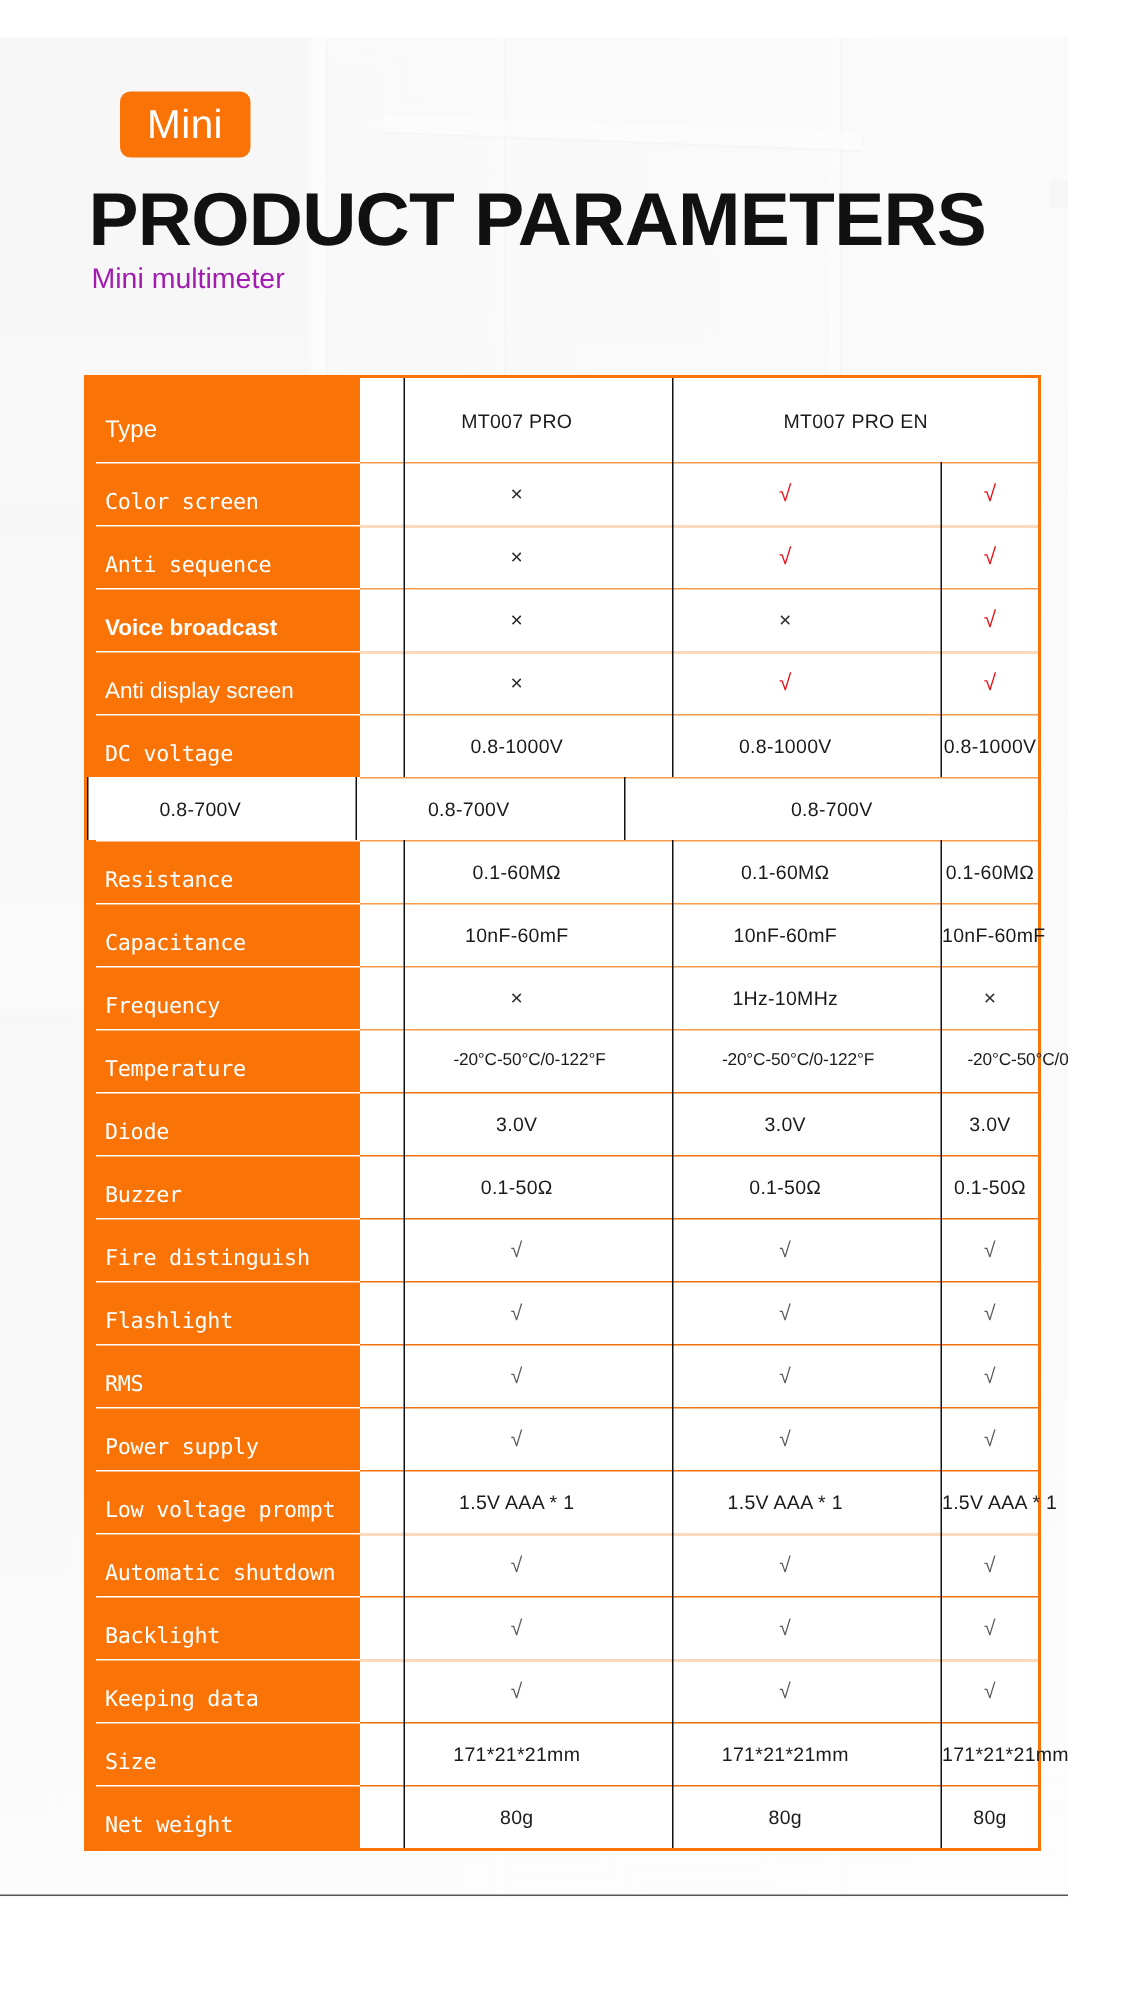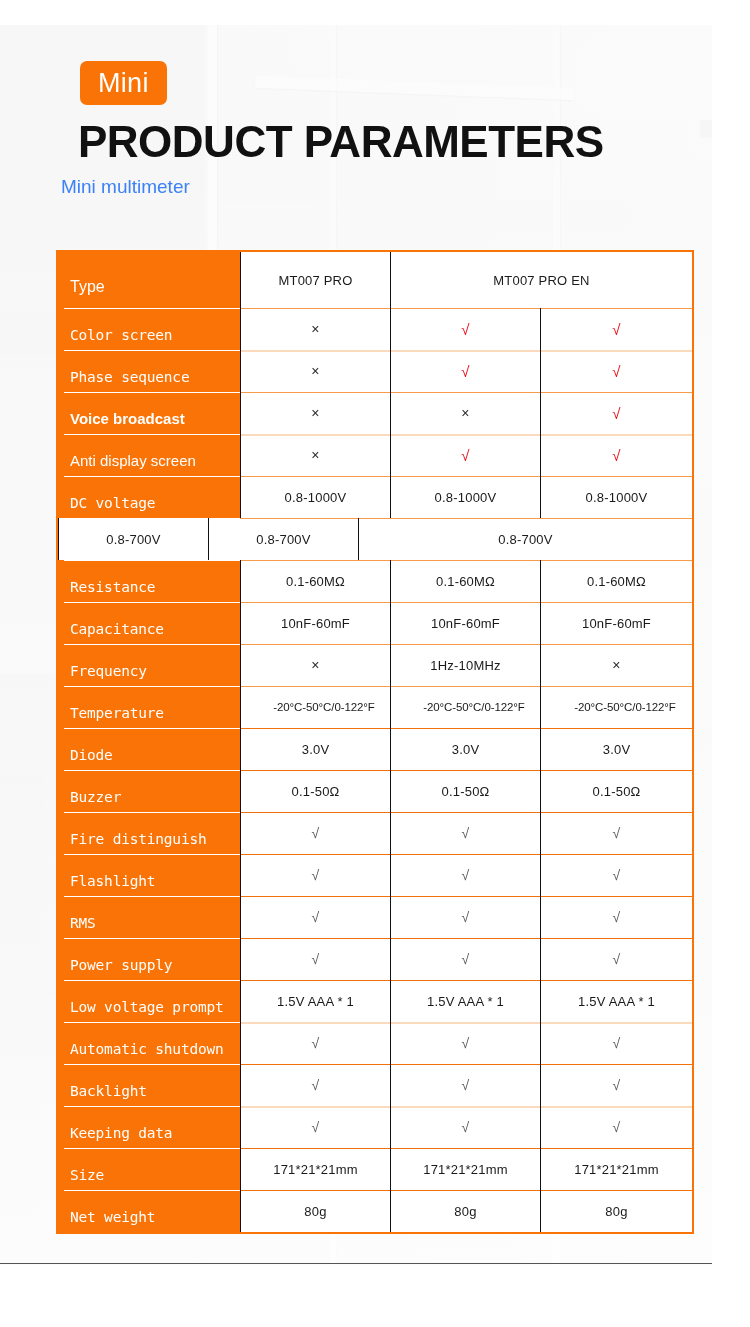--- a/index.html
+++ b/index.html
@@ -72,52 +72,52 @@
     padding: 0 18px;
     border-radius: 7px;
     letter-spacing: 0.3px;
     white-space: nowrap;
   }
 
   .page-title {
     position: absolute;
     left: 59px;
     top: 117px;
-    font-size: 44px;
+    font-size: 50px;
     font-weight: bold;
     color: #111111;
     letter-spacing: -0.5px;
     white-space: nowrap;
-    margin-left: 19px;
   }
 
   .page-subtitle {
     position: absolute;
     left: 61px;
     top: 176px;
     font-size: 19px;
-    color: #3b82f6;
+    color: #a21caf;
     white-space: nowrap;
   }
 
   
   .spec-table {
     position: absolute;
     left: 56px;
     top: 250px;
     width: 638px;
     border: 2px solid #F97306;
     background: #ffffff;
   }
 
   .spec-row {
     display: flex;
     width: 100%;
     height: 42px;
     position: relative;
+    gap: 29px;
   }
   .spec-row.header-row { height: 56px; }
 
   
   .cell-label {
     width: 182px;
     flex: 0 0 182px;
     background: #F97306;
     color: #ffffff;
     font-family: "DejaVu Sans Mono", monospace;
@@ -227,21 +227,21 @@
         </div>
         <div class="cell-val c2">
           <span class="mark-check">√</span>
         </div>
         <div class="cell-val c3">
           <span class="mark-check">√</span>
         </div>
       </div>
       <div class="spec-row rule-light">
         <div class="rule"></div>
-        <div class="cell-label">Phase sequence</div>
+        <div class="cell-label">Anti sequence</div>
         <div class="cell-val c1">
           <span class="mark-x">×</span>
         </div>
         <div class="cell-val c2">
           <span class="mark-check">√</span>
         </div>
         <div class="cell-val c3">
           <span class="mark-check">√</span>
         </div>
       </div>

